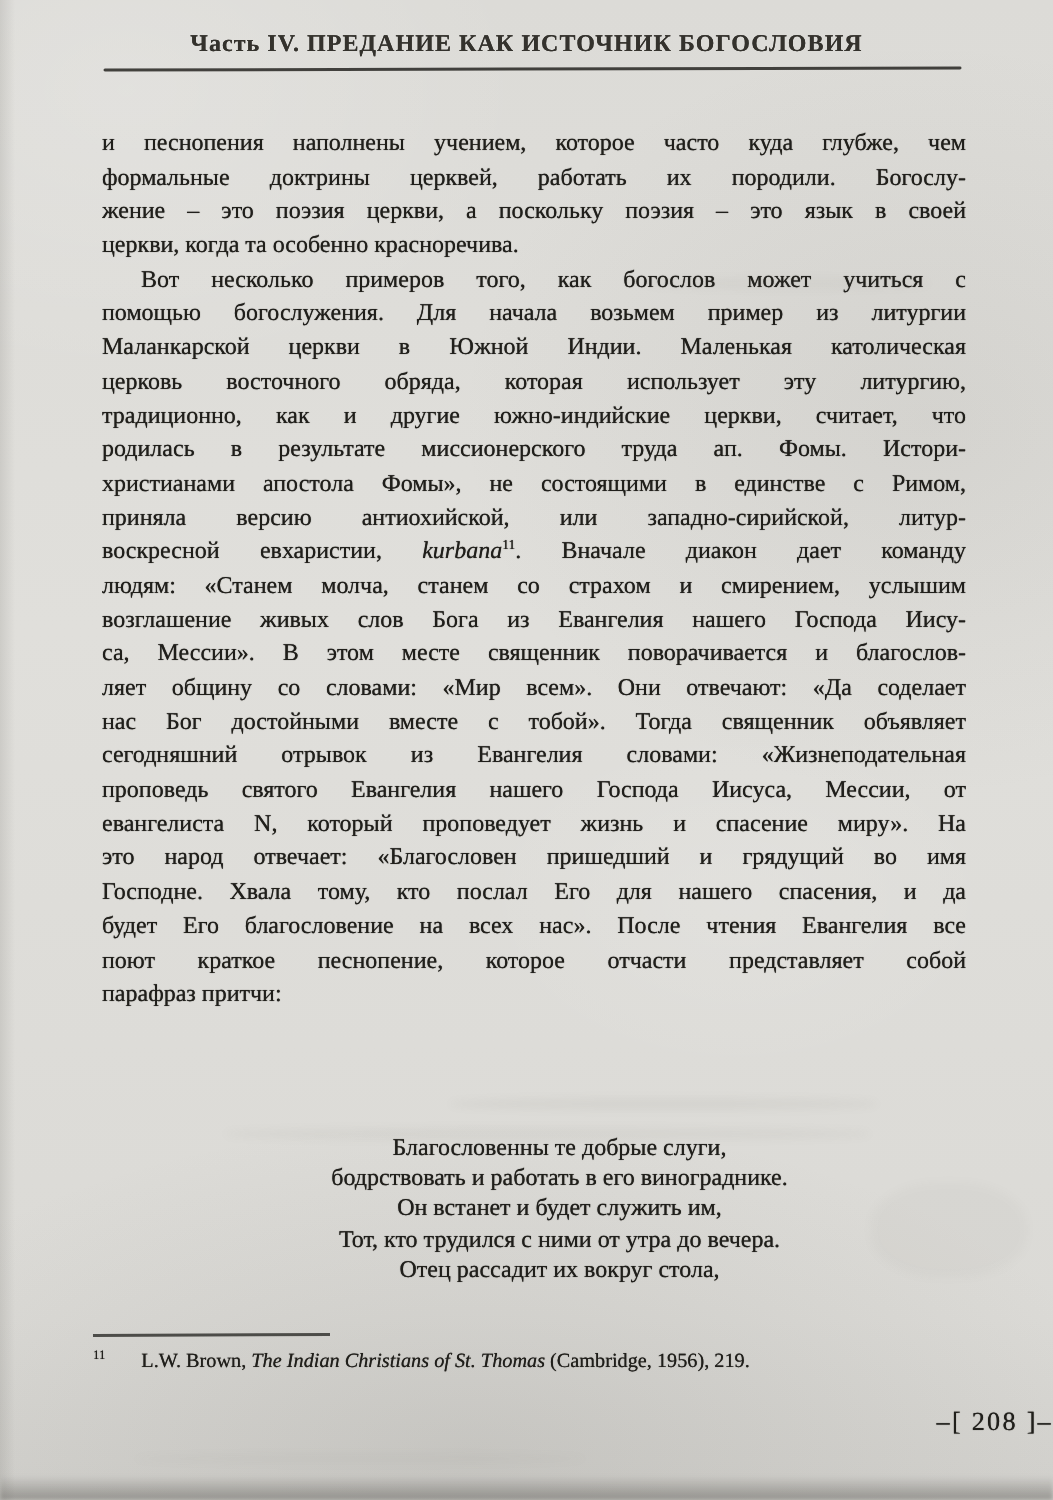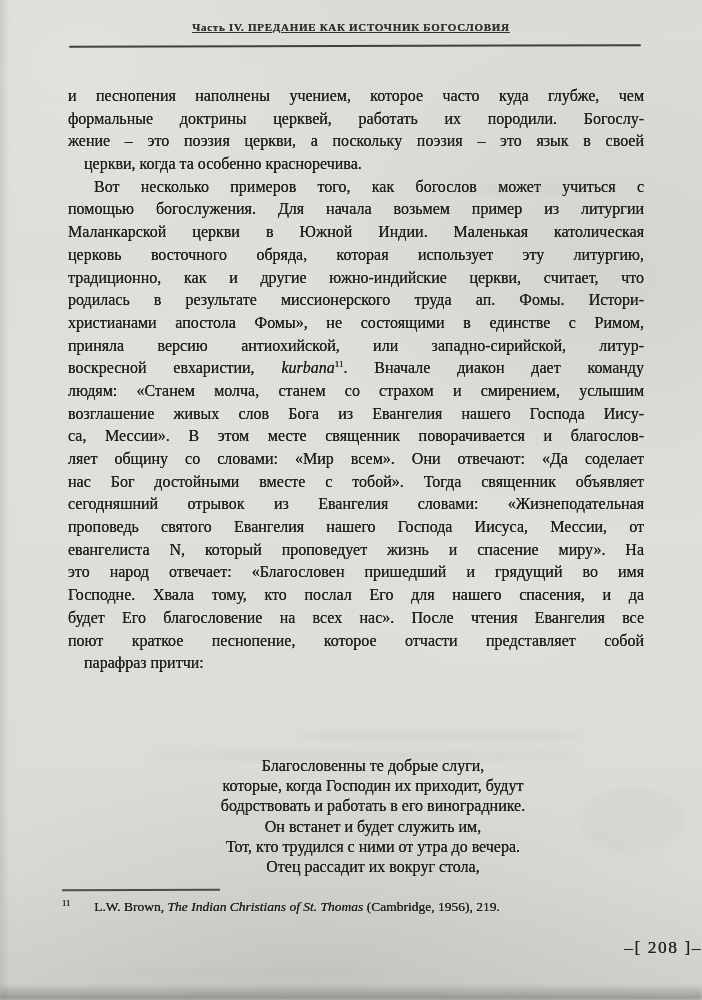--- a/index.html
+++ b/index.html
@@ -18,42 +18,41 @@
     background:
       radial-gradient(ellipse 420px 300px at 12% 6%, rgba(255,255,255,0.16), transparent 65%),
       radial-gradient(ellipse 520px 420px at 88% 28%, rgba(118,116,110,0.10), transparent 60%),
       radial-gradient(ellipse 640px 320px at 45% 97%, rgba(108,106,100,0.14), transparent 70%),
       radial-gradient(ellipse 300px 200px at 70% 60%, rgba(255,255,255,0.10), transparent 60%),
       linear-gradient(180deg,#dcdbd7 0%,#e0dfdb 42%,#dbdad6 88%,#d2d1cd 100%);
   }
   .running-header{
     position:absolute;top:21px;left:0;width:100%;
     text-align:center;
-    font-size:11px;font-weight:700;letter-spacing:.7px;
+    font-size:16px;font-weight:700;letter-spacing:.7px;
     color:#34322d;
     text-shadow:0 0 .4px currentColor;
-    text-decoration:underline;
   }
   .header-rule{
     position:absolute;left:69px;top:45px;width:572px;height:2px;
     background:var(--rule);opacity:.88;
     transform:rotate(-.15deg);
     border-radius:1px;
   }
   .body-text{
     position:absolute;left:68px;top:85px;width:576px;
     font-size:16px;
     text-shadow:0 0 .55px currentColor;
   }
   .line{
     height:22.7px;line-height:22.7px;
     text-align:justify;text-align-last:justify;
     overflow:hidden;white-space:nowrap0;
   }
-  .line.noj{text-align-last:left;margin-left:16px;}
+  .line.noj{text-align-last:left;}
   .para.indent .line:first-child{text-indent:26px;}
   .line i{font-style:italic;}
   .line sup{font-size:9px;vertical-align:6px;line-height:0;letter-spacing:0;}
   .verse-block{
     position:absolute;left:163px;top:756px;width:420px;
     font-size:16px;
     text-shadow:0 0 .55px currentColor;
   }
   .vline{height:20.2px;line-height:20.2px;text-align:center;}
   .fn-rule{
@@ -132,21 +131,20 @@
         <div class="line">это народ отвечает: «Благословен пришедший и грядущий во имя</div>
         <div class="line">Господне. Хвала тому, кто послал Его для нашего спасения, и да</div>
         <div class="line">будет Его благословение на всех нас». После чтения Евангелия все</div>
         <div class="line">поют краткое песнопение, которое отчасти представляет собой</div>
         <div class="line noj">парафраз притчи:</div>
       </div>
     </div>
 
   <div class="verse-block">
       <div class="vline">Благословенны те добрые слуги,</div>
-      <div class="vline">которые, когда Господин их приходит, будут</div>
       <div class="vline">бодрствовать и работать в его винограднике.</div>
       <div class="vline">Он встанет и будет служить им,</div>
       <div class="vline">Тот, кто трудился с ними от утра до вечера.</div>
       <div class="vline">Отец рассадит их вокруг стола,</div>
     </div>
 
   <div class="fn-rule"></div>
 
   <div class="footnote">
     <sup class="fn-marker">11</sup><span class="fn-text">L.W. Brown, <i>The Indian Christians of St. Thomas</i> (Cambridge, 1956), 219.</span>

